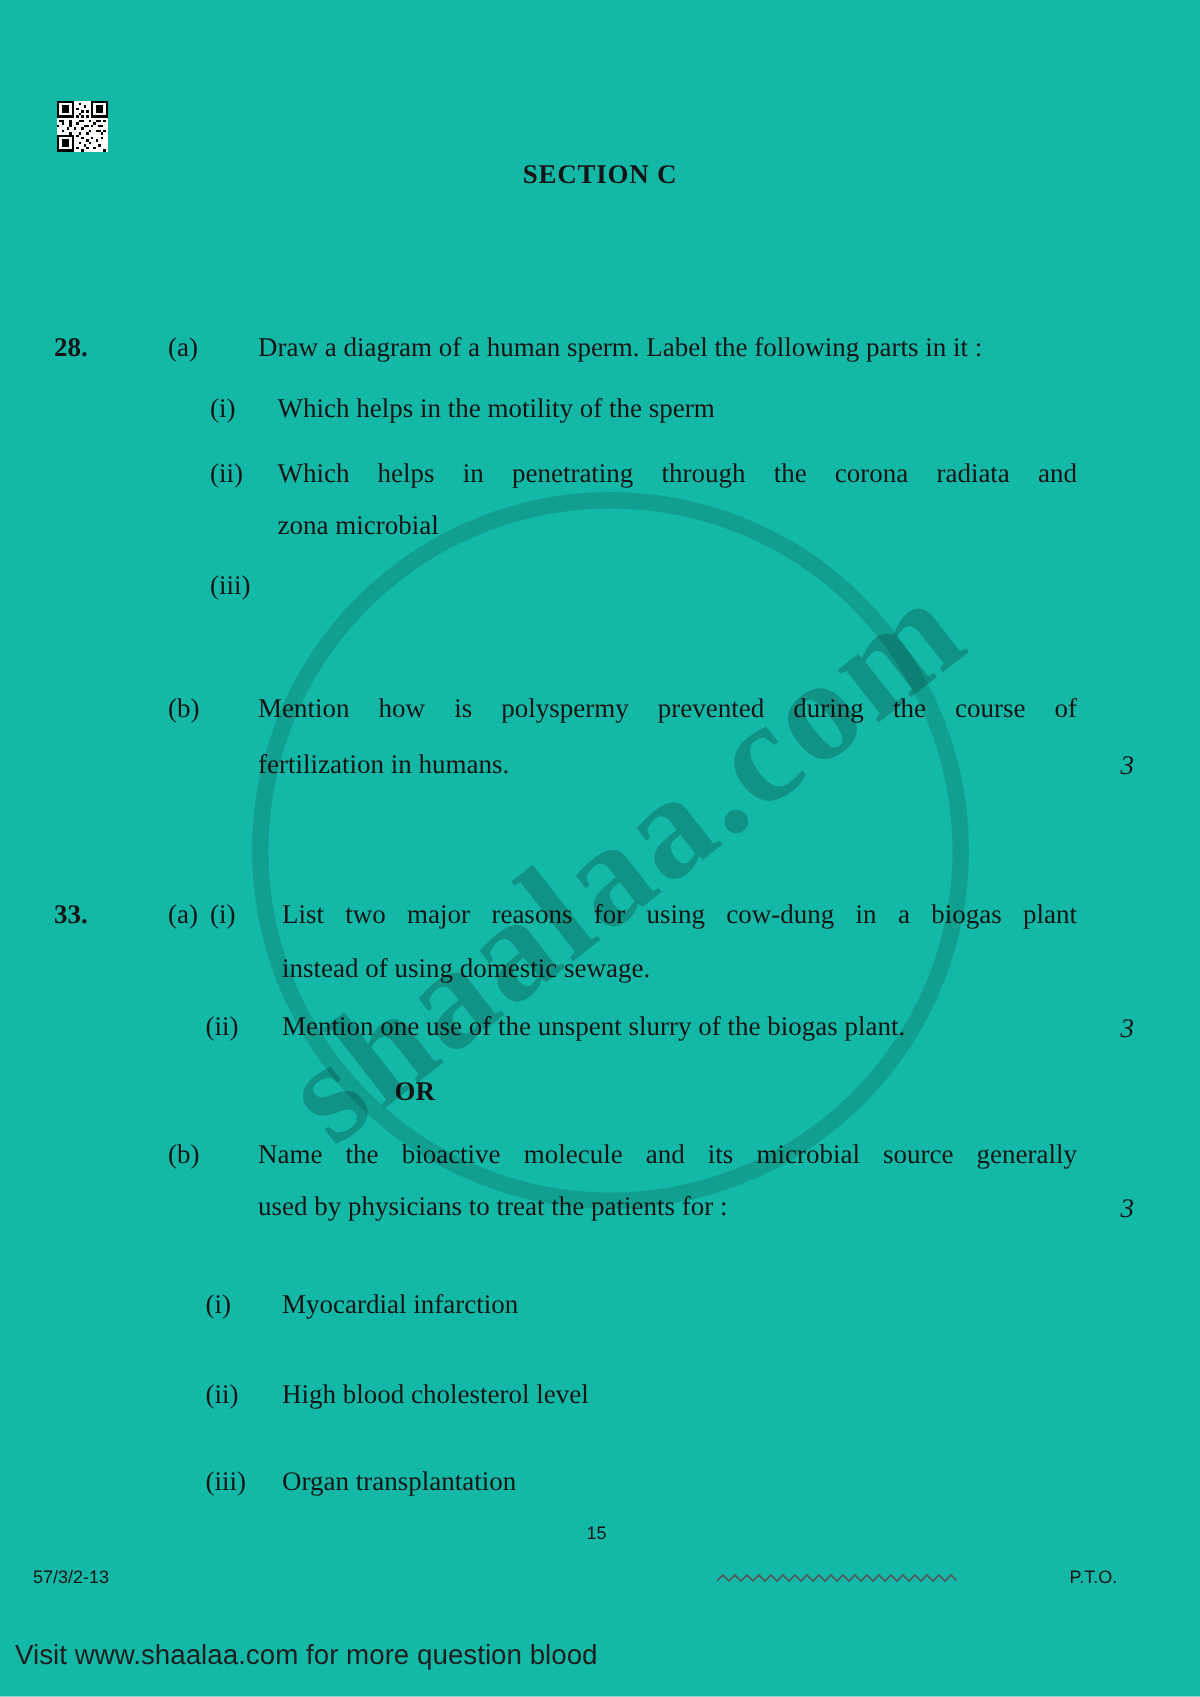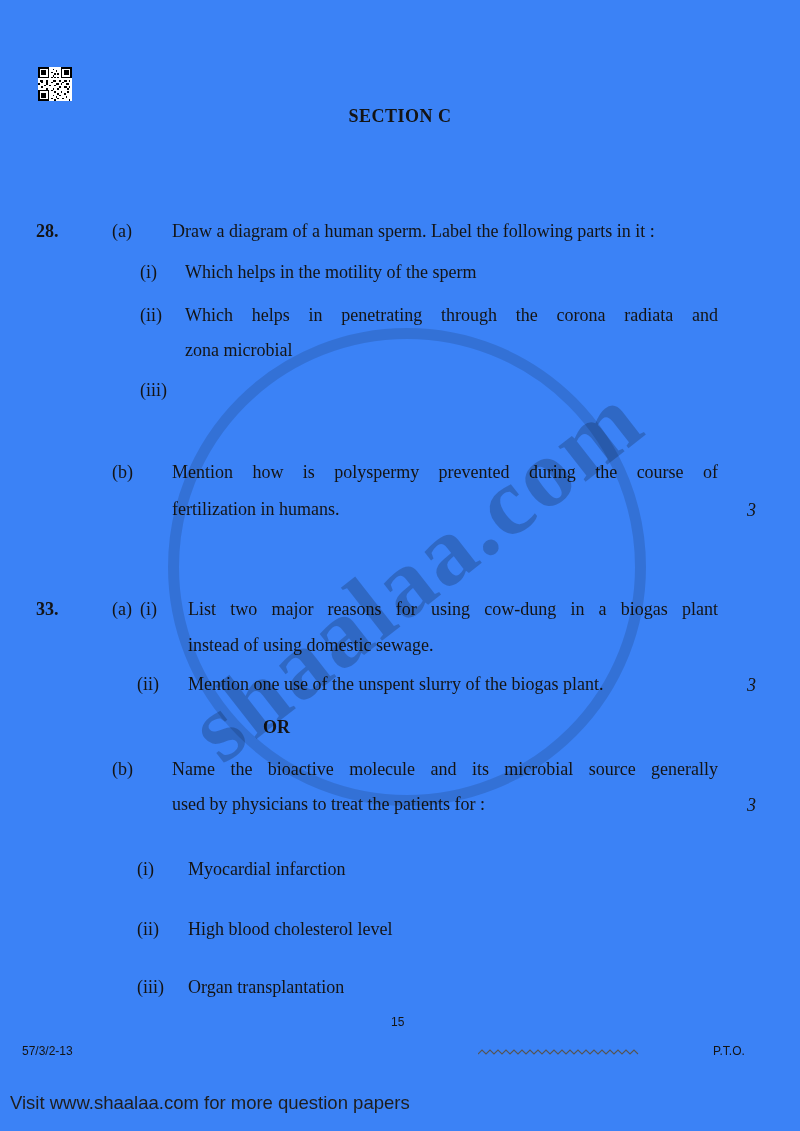--- a/index.html
+++ b/index.html
@@ -1,18 +1,18 @@
 <!DOCTYPE html>
 <html><head>
 <meta charset="utf-8">
 <style>
   html,body { margin:0; padding:0; background:#e8e8e8; }
   .page {
     position:relative; width:800px; height:1131px; margin:0 auto;
-    background:#3b82f6; overflow:hidden;
+    background:#14b8a6; overflow:hidden;
     font-family:"Liberation Serif", serif; color:#141414;
   }
   .t { position:absolute; font-size:18px; line-height:1.2; white-space:nowrap; }
   .b { font-weight:bold; }
   .i { font-style:italic; }
   .j { white-space:normal; text-align:justify; text-align-last:justify; line-height:1.2; }
   .sans { font-family:"Liberation Sans", sans-serif; font-size:12px; }
   .center { left:0; right:0; text-align:center; }
   .qr { position:absolute; left:38px; top:66px; width:34px; height:36px; }
   .wm-ring {
@@ -145,18 +145,18 @@
   <div class="t" style="left:137px; top:977px;">(iii)</div>
   <div class="t" style="left:188px; top:977px;">Organ transplantation</div>
 
   <div class="t sans" style="left:22px; top:1044px;">57/3/2-13</div>
   <div class="t sans" style="left:391px; top:1015px;">15</div>
   <svg class="zigzag" width="162" height="10" viewBox="0 0 162 10">
     <polyline fill="none" stroke="#555" stroke-width="1.1" points="0,7 4,3 8,7 12,3 16,7 20,3 24,7 28,3 32,7 36,3 40,7 44,3 48,7 52,3 56,7 60,3 64,7 68,3 72,7 76,3 80,7 84,3 88,7 92,3 96,7 100,3 104,7 108,3 112,7 116,3 120,7 124,3 128,7 132,3 136,7 140,3 144,7 148,3 152,7 156,3 160,7"></polyline>
   </svg>
   <div class="t sans" style="left:713px; top:1044px;">P.T.O.</div>
 
-  <div class="promo">Visit www.shaalaa.com for more question papers</div>
+  <div class="promo">Visit www.shaalaa.com for more question blood</div>
 
   <div class="wm-ring"></div>
   <div class="wm-text">shaalaa.com</div>
 
 </div>
 
 </body></html>

